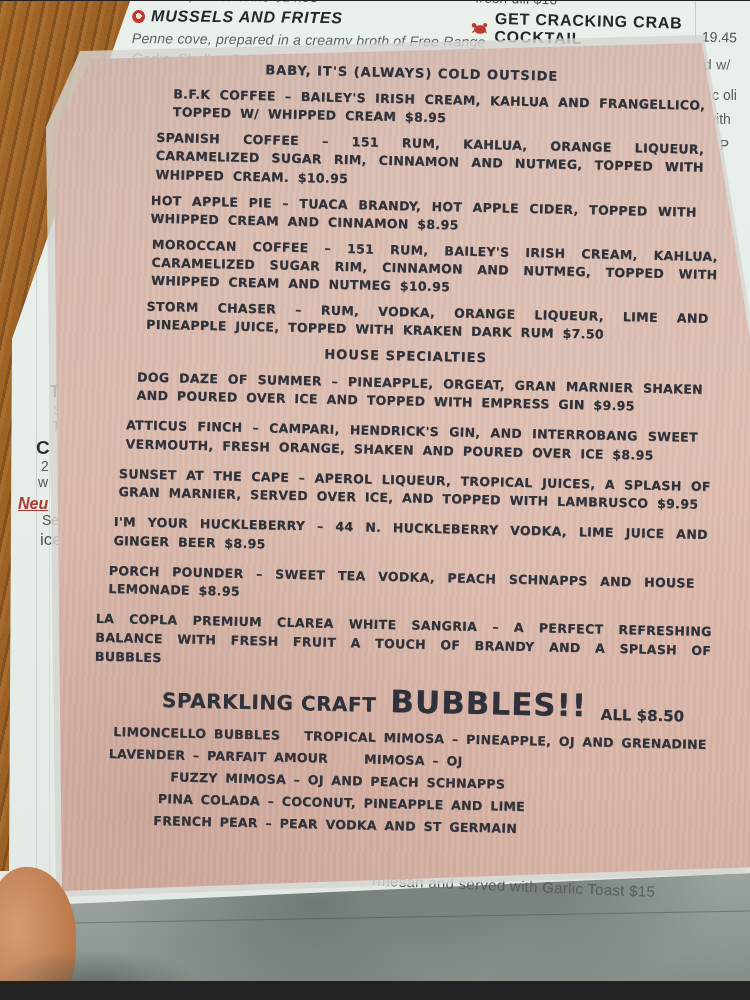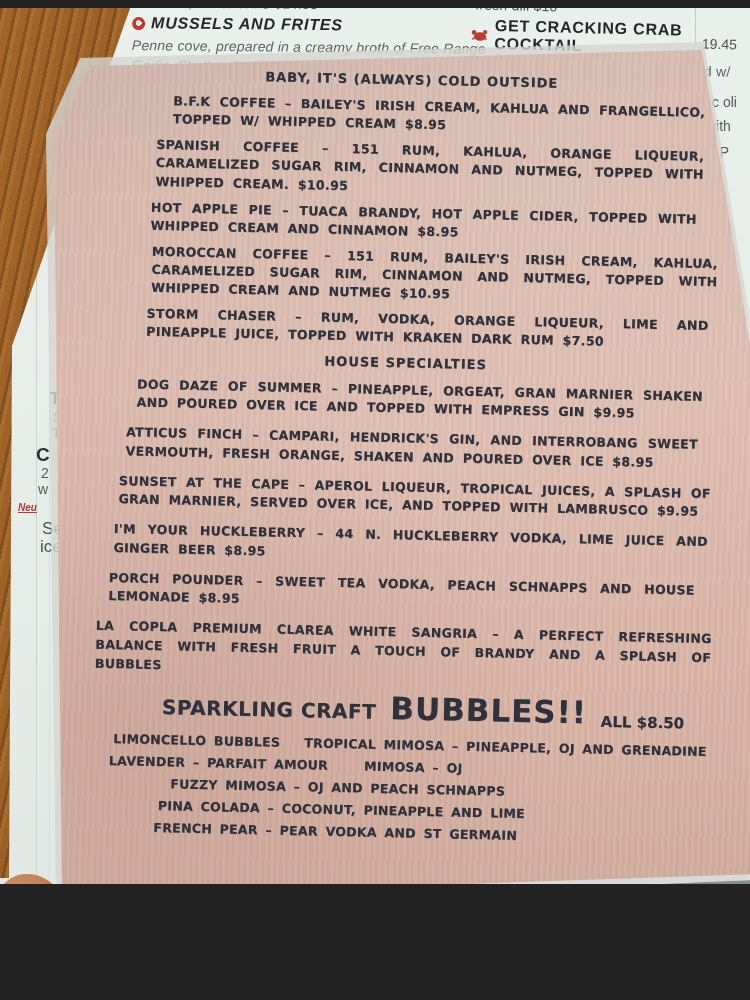--- a/index.html
+++ b/index.html
@@ -1,16 +1,16 @@
 <!DOCTYPE html>
 <html><head>
 <meta charset="utf-8">
 <style>
   html,body{margin:0;padding:0;background:#222;}
-  .photo{position:relative;width:750px;height:876px;margin:8px auto;overflow:hidden;
+  .photo{position:relative;width:750px;height:980px;margin:1px auto;overflow:hidden;
          font-family:"Liberation Sans",sans-serif;background:#e5e5e5;}
 
   
   .surface{position:absolute;inset:0;z-index:1;
     background:
       radial-gradient(40% 18% at 42% 92%, rgba(40,48,46,.35), transparent 70%),
       radial-gradient(35% 16% at 72% 90%, rgba(40,48,46,.30), transparent 70%),
       linear-gradient(178deg,#b3bab3 84%, #9aa39c 89%, #8e9891 96%, #858f88 100%);}
   .surface-line{position:absolute;left:0;top:916px;width:760px;height:1px;
     background:rgba(60,66,63,.4);transform:rotate(-1deg);z-index:2;}
@@ -36,23 +36,23 @@
   .crab{flex:0 0 auto;}
   .bm-price{position:absolute;left:702px;top:28px;font-size:14px;color:#4c524f;transform:rotate(2deg);}
 
   .edge-frag{position:absolute;color:#565c58;font-size:14px;}
   .rf0{left:712px;top:86px;text-align:center;} .rf1{left:706px;top:110px;} .rf2{left:708px;top:136px;}
   .rf3{left:716px;top:338px;font-weight:bold;color:#2b2d31;font-size:17px;}
   .lf0{left:50px;top:382px;font-weight:bold;color:#33363b;font-size:16px;}
   .lf1{left:53px;top:401px;} .lf2{left:52px;top:417px;}
   .lf3{left:36px;top:436px;font-weight:bold;color:#2b2d31;font-size:19px;}
   .lf4{left:41px;top:457px;} .lf5{left:38px;top:473px;}
-  .lf6{left:18px;top:494px;color:#b13a33;font-size:10px;font-style:italic;
+  .lf6{left:18px;top:494px;color:#b13a33;font-size:16px;font-style:italic;
        text-decoration:underline;font-weight:bold;}
-  .lf7{left:42px;top:511px;font-size:17px;color:#4e534f;}
+  .lf7{left:42px;top:511px;font-size:14px;color:#4e534f;}
   .lf8{left:40px;top:529px;font-size:17px;color:#4e534f;}
 
   .bottom-frag{position:absolute;left:372px;top:879px;width:420px;color:#575e56;
     font-size:15px;transform:rotate(2.3deg);letter-spacing:.3px;z-index:2;}
 
   
   .wood{position:absolute;inset:0;z-index:3;
     clip-path:polygon(0 0,130px 0,12px 338px,9px 870px,0 870px);
     background:
       repeating-linear-gradient(102deg, rgba(60,30,8,.25) 0 3px, rgba(255,200,130,.10) 3px 7px, rgba(0,0,0,0) 7px 14px),

